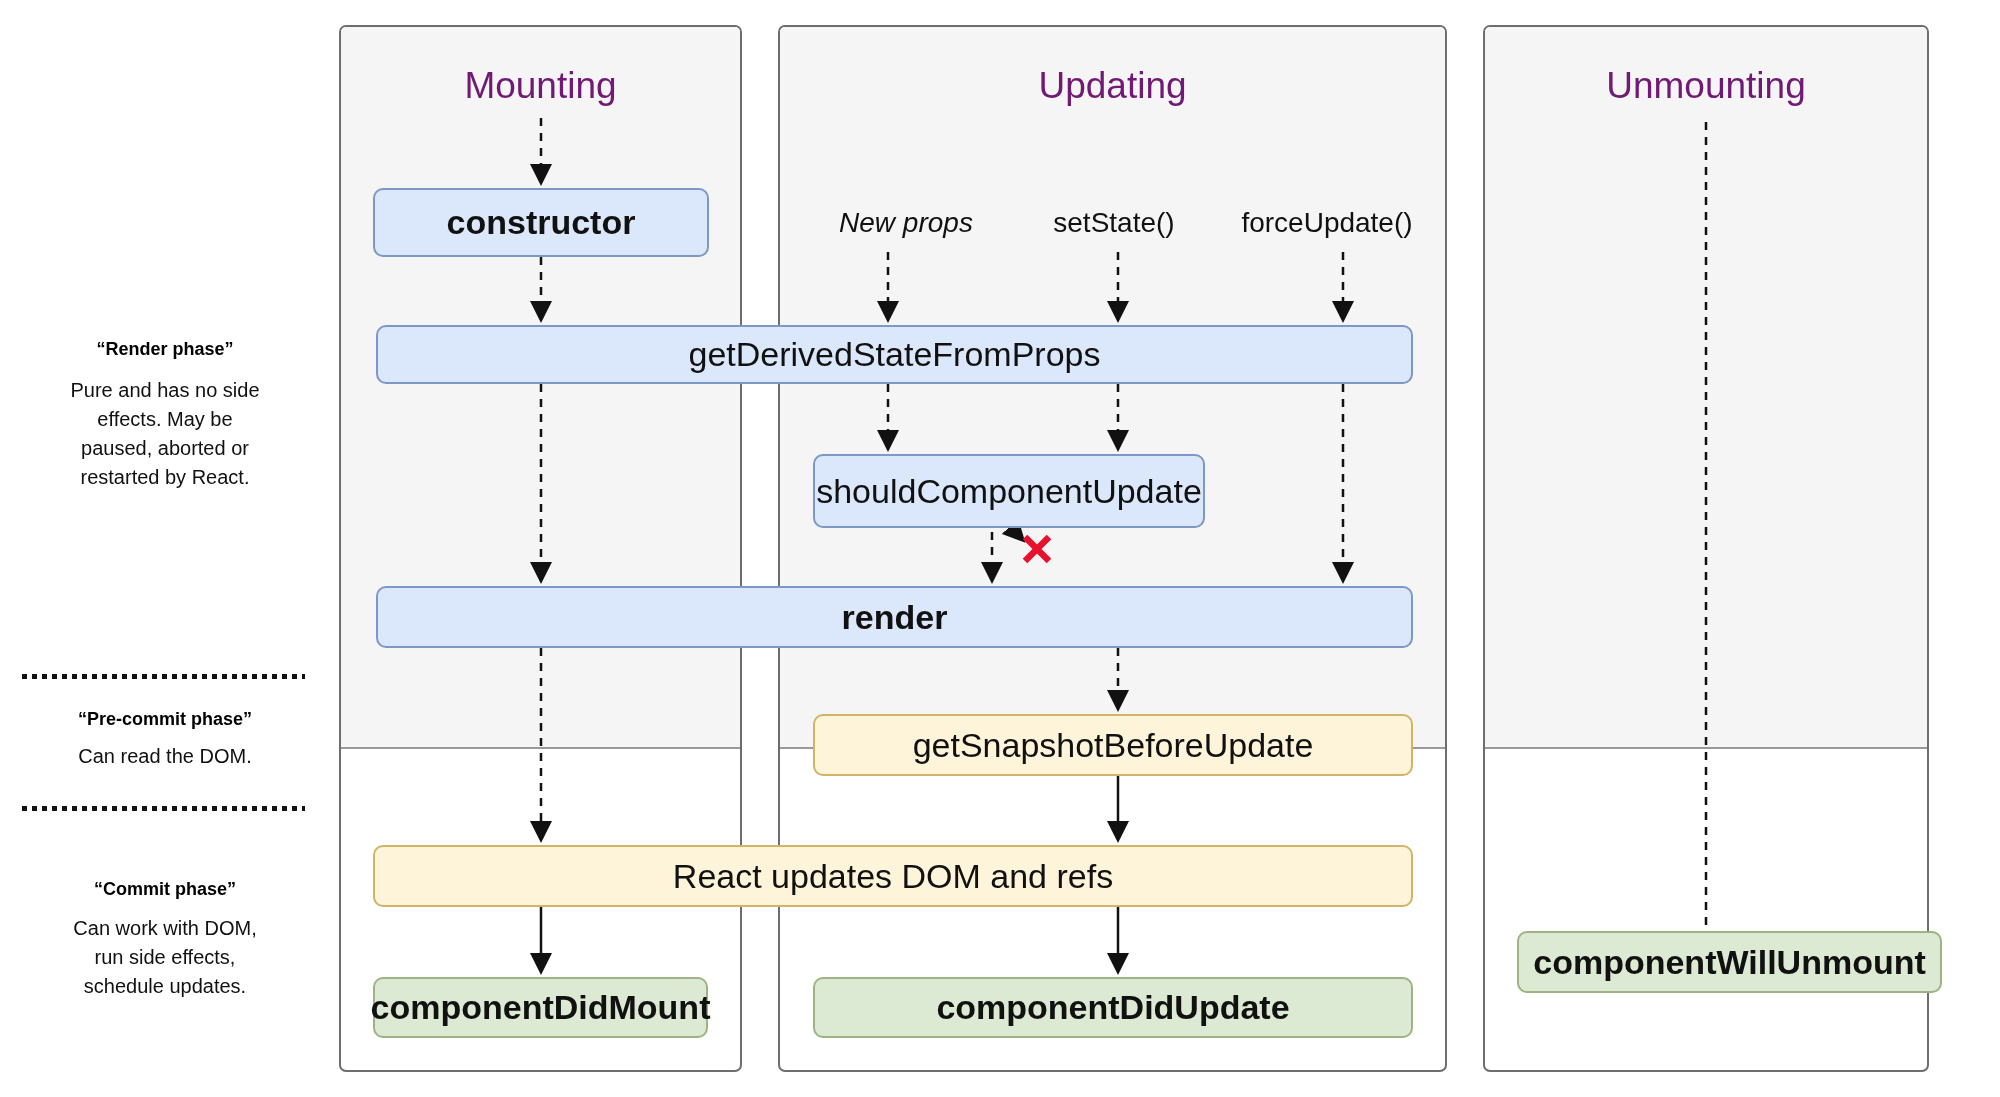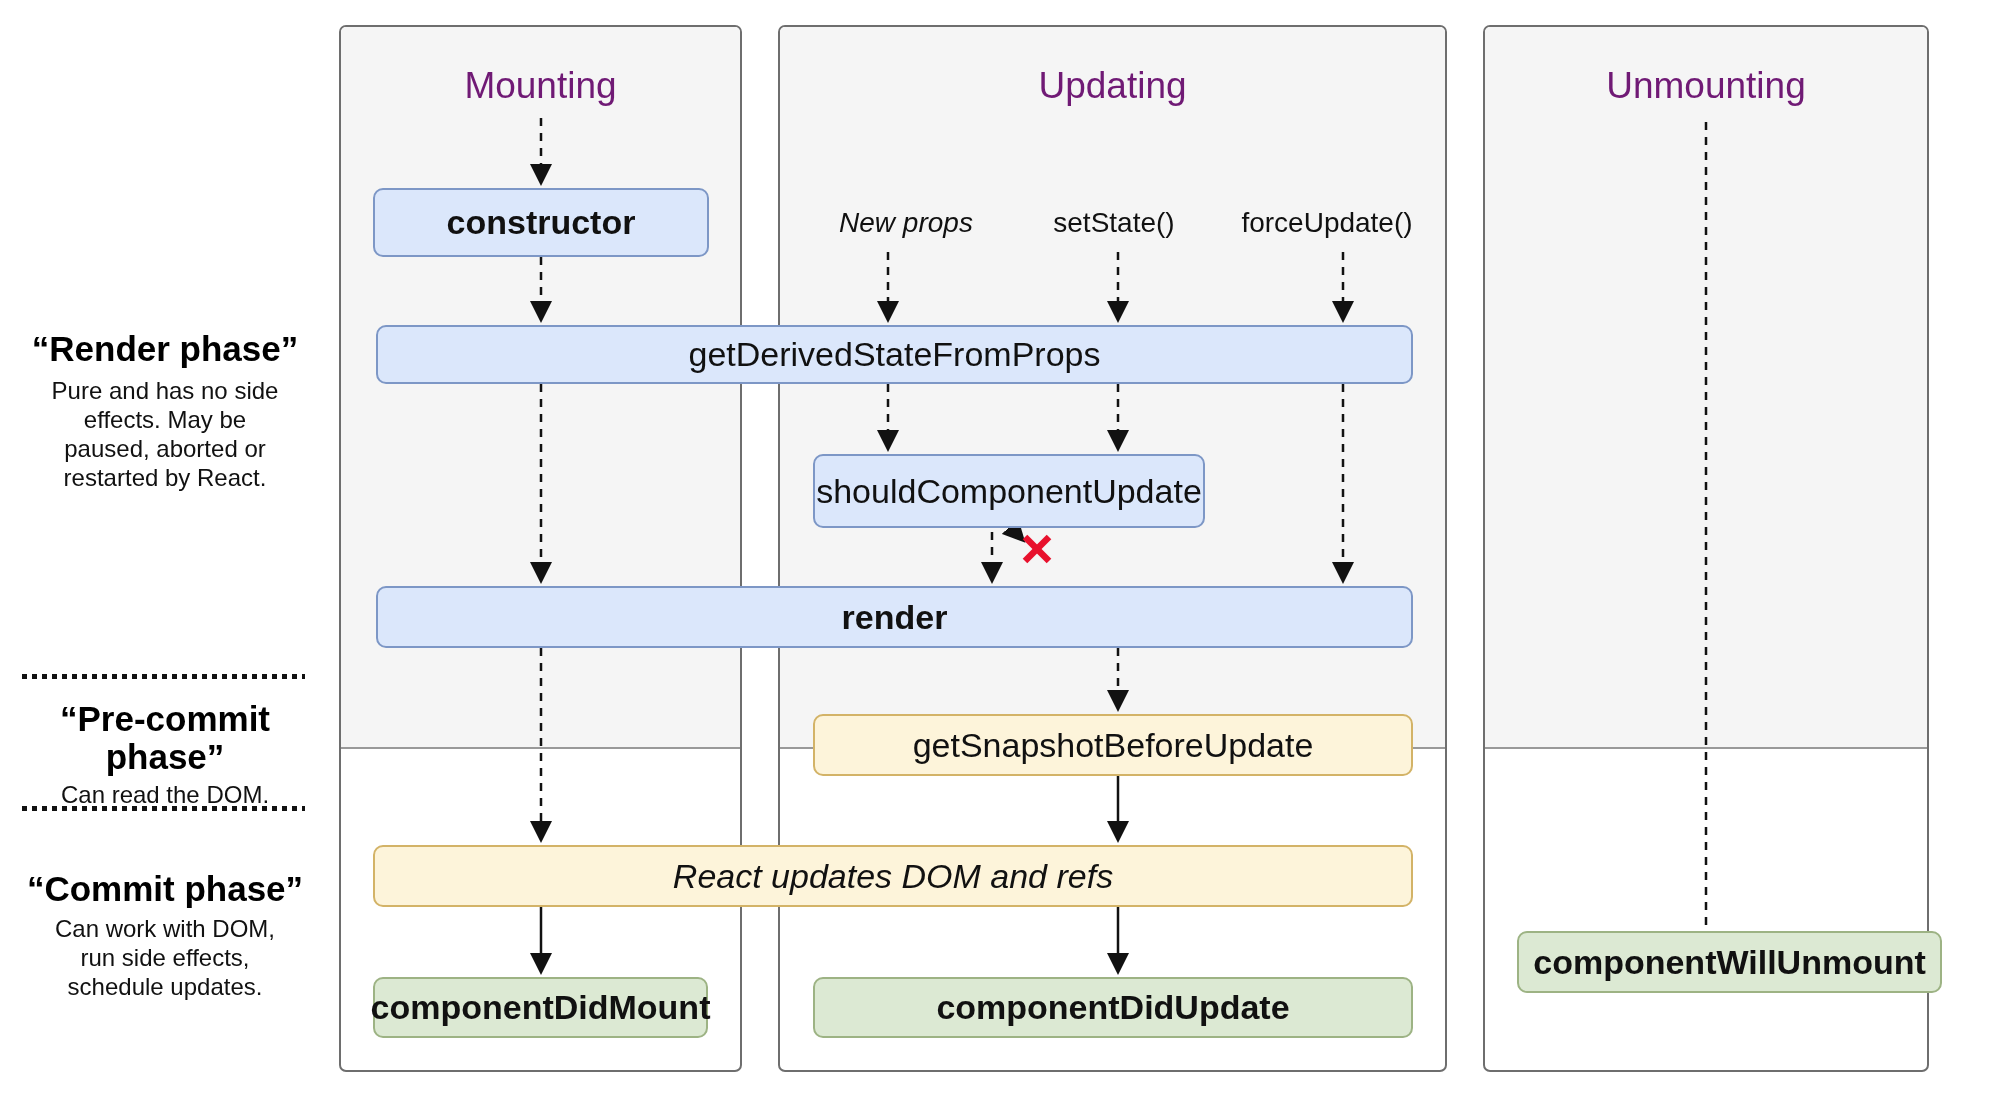--- a/index.html
+++ b/index.html
@@ -20,28 +20,28 @@
 
   
   .side-block {
     position: absolute;
     left: 15px;
     width: 300px;
     text-align: center;
     z-index: 3;
   }
   .side-title {
-    font-size: 35px;
+    font-size: 18px;
     font-weight: 600;
     line-height: 38px;
     color: #000;
   }
   .side-desc {
     margin-top: 8px;
-    font-size: 24px;
+    font-size: 20px;
     line-height: 29px;
     white-space: pre-line;
     color: #111;
   }
   .dotted-line {
     position: absolute;
     left: 22px;
     width: 283px;
     height: 5px;
     background: repeating-linear-gradient(90deg, #111 0 5px, transparent 5px 10px);
@@ -106,21 +106,21 @@
     border-radius: 10px;
     font-size: 34px;
     text-align: center;
     border: 2px solid;
     color: #111;
   }
   .node.blue   { background: var(--node-blue-fill, #dbe7fb);   border-color: var(--node-blue-border, #7d97c6); }
   .node.yellow { background: var(--node-yellow-fill, #fdf4da); border-color: var(--node-yellow-border, #d3b367); }
   .node.green  { background: var(--node-green-fill, #dce9d3);  border-color: var(--node-green-border, #9db384); }
   .node.bold   { font-weight: 700; }
-  .node.italic { font-style: italic; }
+  .node.italic { }
 
   
   .trigger {
     position: absolute;
     z-index: 4;
     width: 220px;
     top: 203px;
     height: 40px;
     line-height: 40px;
     text-align: center;

